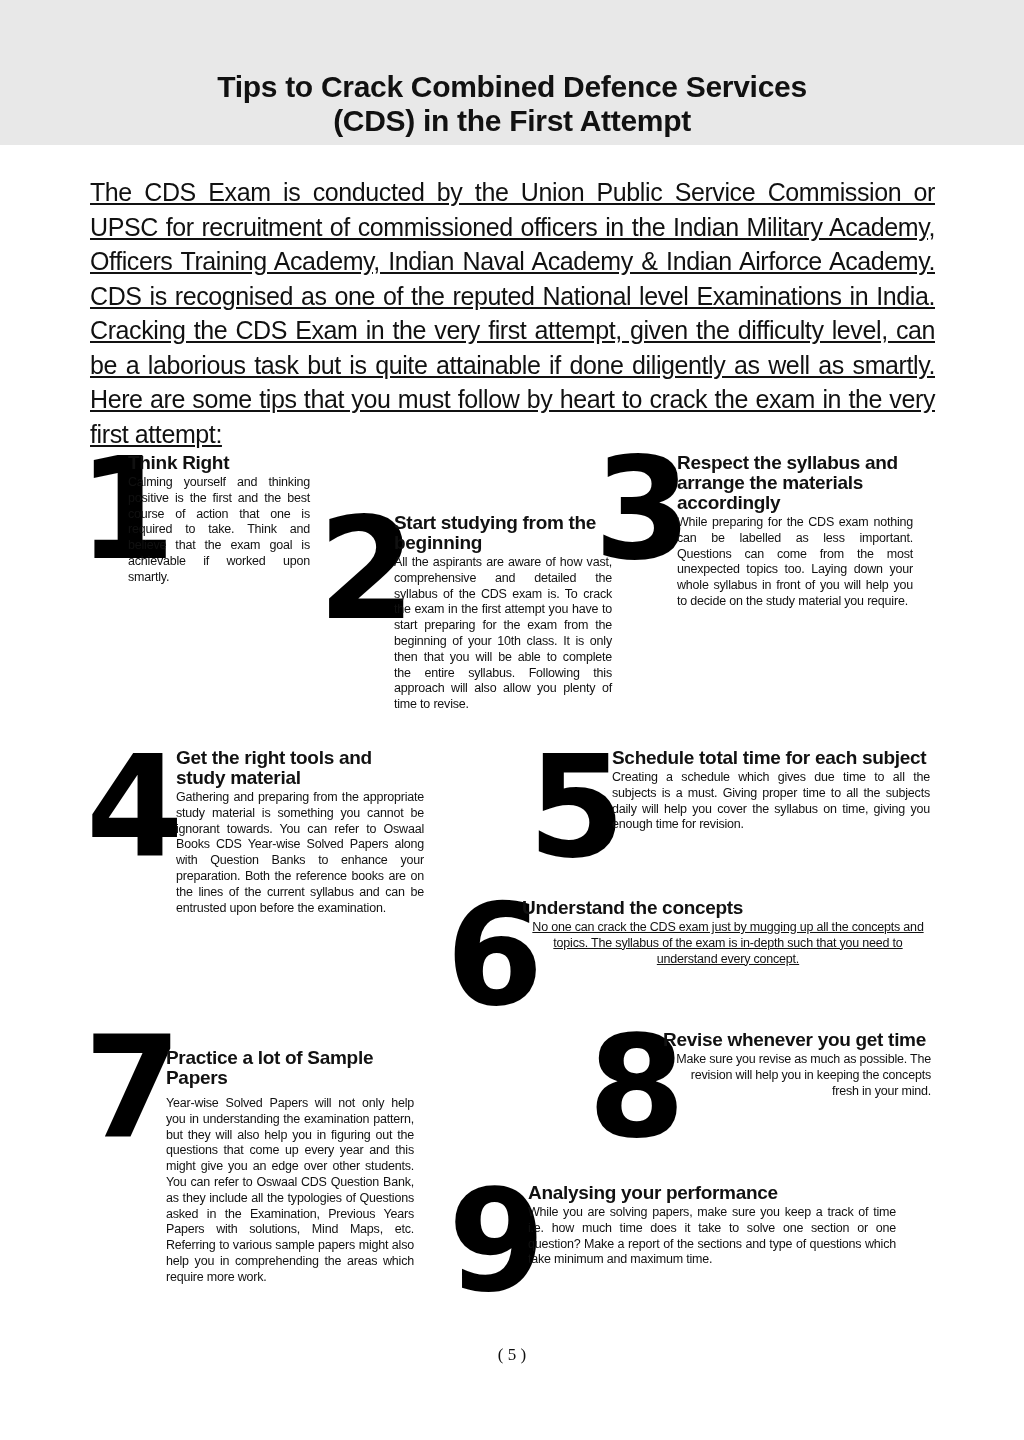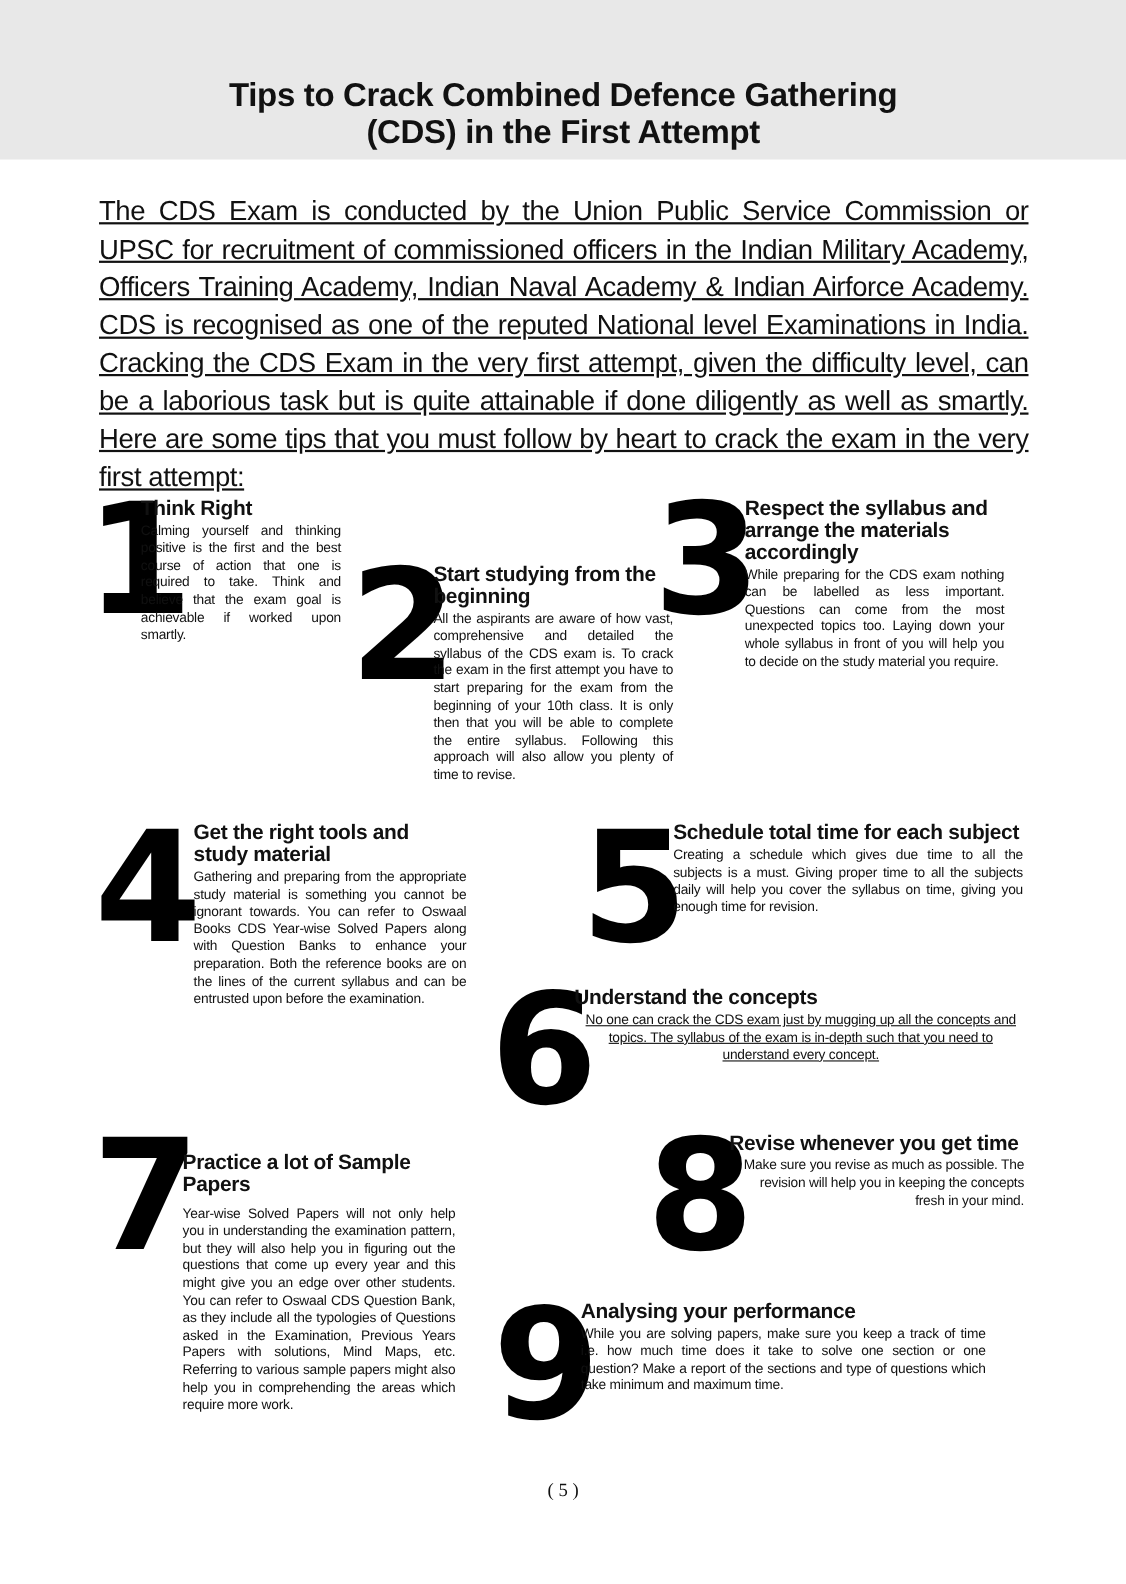--- a/index.html
+++ b/index.html
@@ -17,21 +17,21 @@
   .tip-title { font-weight: bold; font-size: 19px; line-height: 20px; margin: 0 0 2px 0; letter-spacing: -0.3px; }
   .tip-text { font-size: 12.5px; line-height: 15.8px; text-align: justify; margin: 0; letter-spacing: -0.2px; }
   .page-number { position: absolute; left: 0; top: 1345px; width: 1024px; text-align: center;
                  font-family: "Liberation Serif", serif; font-size: 17px; }
 </style>
 </head>
 <body>
 
 <div class="header-band"></div>
 <h1 class="page-title">
-  <span>Tips to Crack Combined Defence Gathering</span><br>
+  <span>Tips to Crack Combined Defence Services</span><br>
   <span>(CDS) in the First Attempt</span>
 </h1>
 
 <p class="intro">The CDS Exam is conducted by the Union Public Service Commission or UPSC for recruitment of commissioned officers in the Indian Military Academy, Officers Training Academy, Indian Naval Academy &amp; Indian Airforce Academy. CDS is recognised as one of the reputed National level Examinations in India. Cracking the CDS Exam in the very first attempt, given the difficulty level, can be a laborious task but is quite attainable if done diligently as well as smartly. Here are some tips that you must follow by heart to crack the exam in the very first attempt:</p>
 
 <div class="tip">
   <div class="num" style="left:78px; top:440px; font-size:140px;">1</div>
   <div class="tip-body" style="left:128px; top:453px; width:182px;">
     <h3 class="tip-title">Think Right</h3>
     <p class="tip-text">Calming yourself and thinking positive is the first and the best course of action that one is required to take. Think and believe that the exam goal is achievable if worked upon smartly.</p>

